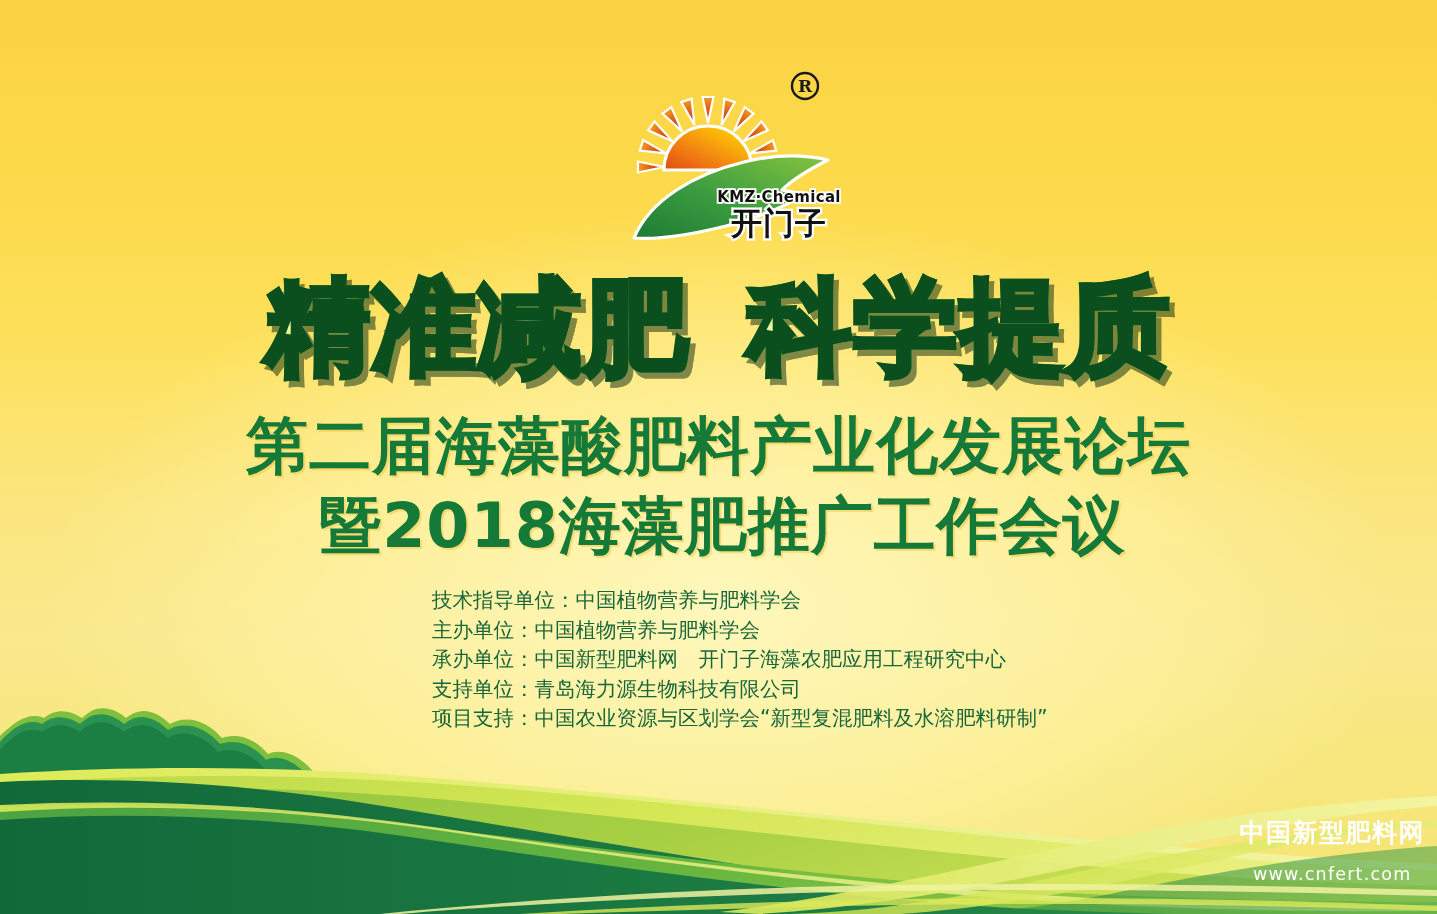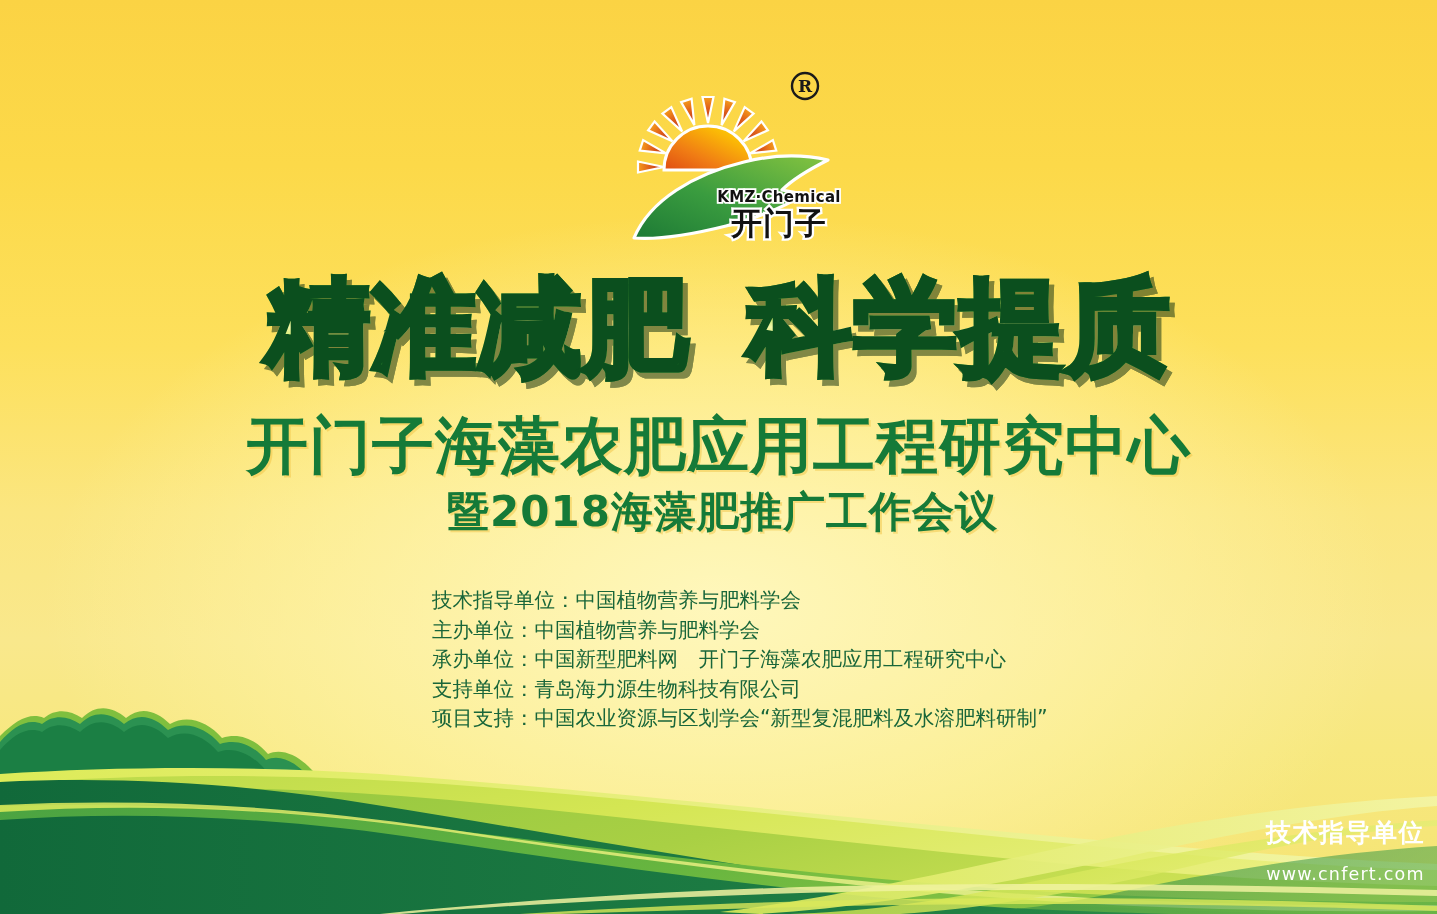--- a/index.html
+++ b/index.html
@@ -83,21 +83,21 @@
     font-family: "DejaVu Sans", "Liberation Sans", sans-serif;
     text-shadow: 2px 2px 0 rgba(240,190,60,0.45);
   }
   .subtitle1 {
     top: 404px;
     font-size: 62px;
     letter-spacing: 1px;
   }
   .subtitle2 {
     top: 484px;
-    font-size: 42px;
+    font-size: 62px;
     letter-spacing: 1px;
     margin-left: 8px;
   }
 
   
   .info-block {
     position: absolute;
     left: 404px;
     top: 586px;
     width: 760px;
@@ -228,21 +228,21 @@
       <text x="147" y="140" text-anchor="middle" font-size="15" font-weight="bold" letter-spacing="0.3" font-family="DejaVu Sans, Liberation Sans, sans-serif" fill="#111111" stroke="#ffffff" stroke-width="3.6" paint-order="stroke fill">KMZ·Chemical</text>
 
       <text x="147" y="172" text-anchor="middle" font-size="31" font-weight="bold" letter-spacing="1" font-family="DejaVu Sans, Liberation Sans, sans-serif" fill="#111111" stroke="#ffffff" stroke-width="4.5" paint-order="stroke fill">开门子</text>
     </svg>
   </div>
 
   <div class="headline">
     <span class="gtext">精准减肥</span><span class="gap"></span><span class="gtext">科学提质</span>
   </div>
 
-  <div class="subtitle1">开门子海藻农肥应用工程研究中心</div>
+  <div class="subtitle1">第二届海藻酸肥料产业化发展论坛</div>
   <div class="subtitle2">暨2018海藻肥推广工作会议</div>
 
   <div class="info-block">
     <div class="info-line">技术指导单位：中国植物营养与肥料学会</div>
     <div class="info-line">主办单位：中国植物营养与肥料学会</div>
     <div class="info-line">承办单位：中国新型肥料网　开门子海藻农肥应用工程研究中心</div>
     <div class="info-line">支持单位：青岛海力源生物科技有限公司</div>
     <div class="info-line">项目支持：中国农业资源与区划学会“新型复混肥料及水溶肥料研制”</div>
   </div>
 
@@ -330,17 +330,17 @@
       <g>
         <path d="M380,300 C520,286 680,276 840,272 C1020,268 1220,270 1437,276
                  L1437,282 C1220,276 1020,274 840,278 C680,282 520,290 400,300 Z" fill="#f0f2a0" opacity="0.85"></path>
         <path d="M520,300 C680,290 860,284 1040,284 C1200,284 1330,288 1437,292
                  L1437,297 C1330,293 1200,290 1040,290 C860,290 690,296 560,300 Z" fill="#dbe95a" opacity="0.8"></path>
       </g>
     </svg>
   </div>
 
   <div class="watermark">
-    <div class="wm-cn">技术指导单位</div>
+    <div class="wm-cn">中国新型肥料网</div>
     <div class="wm-url">www.cnfert.com</div>
   </div>
 
 </div>
 
 </body></html>

